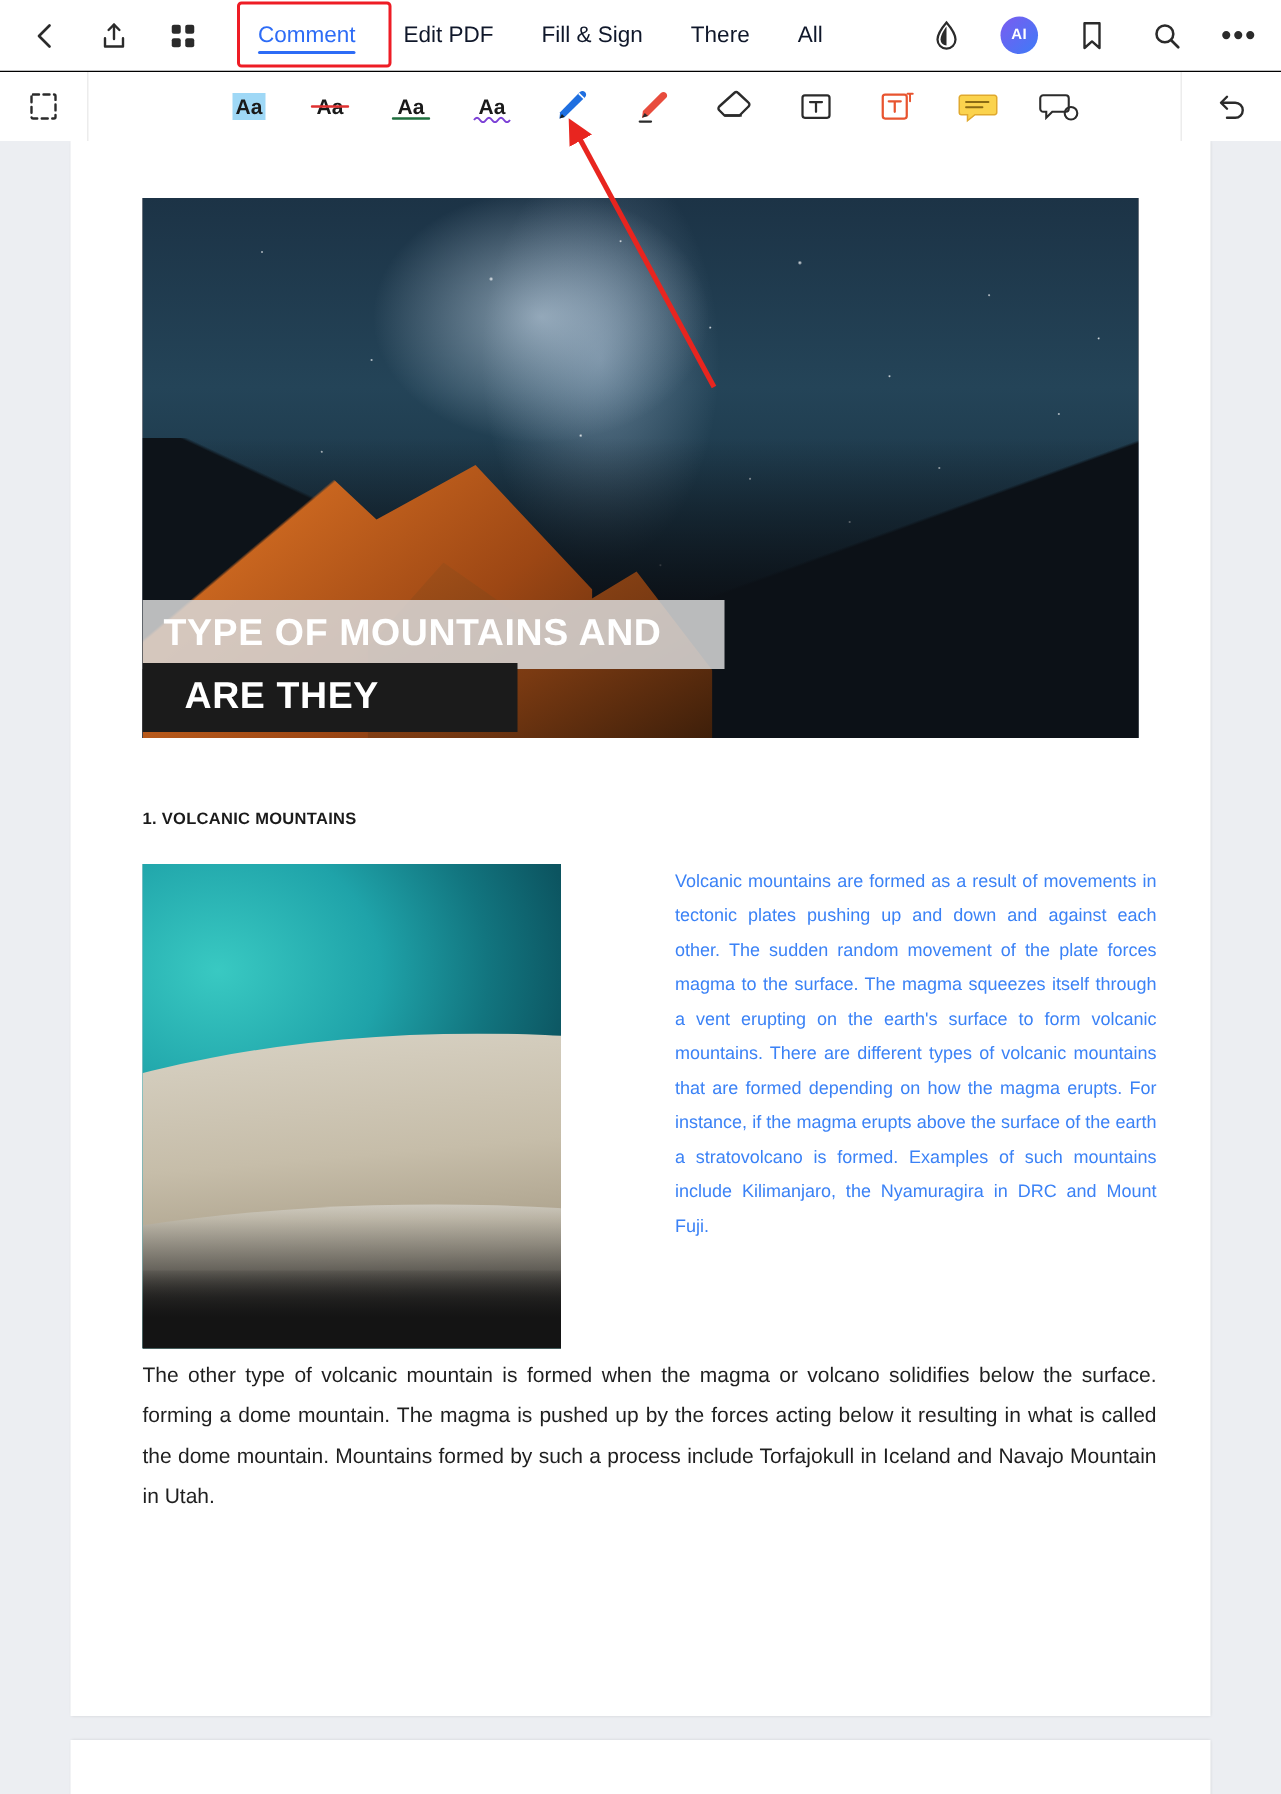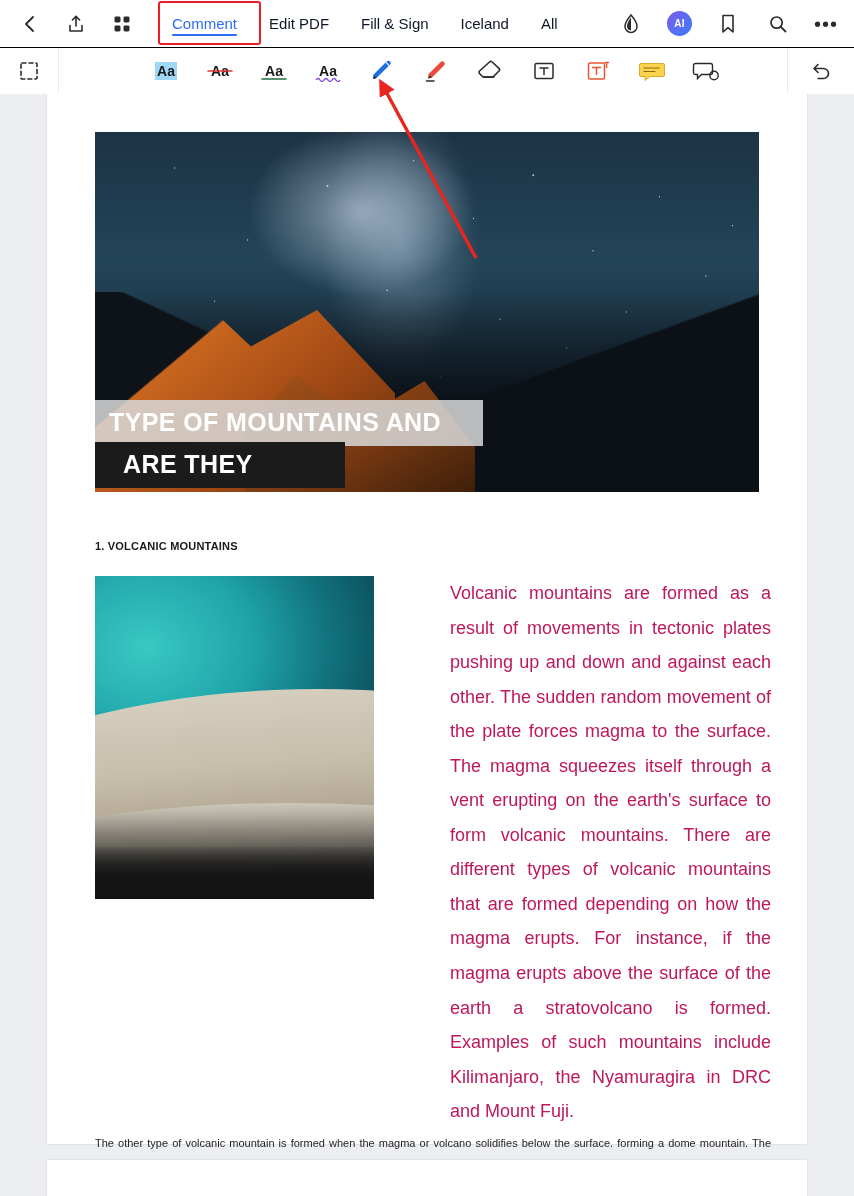--- a/index.html
+++ b/index.html
@@ -332,28 +332,28 @@
   .lake-dark {
     position: absolute;
     left: 0; right: 0; bottom: 0;
     height: 52px;
     background: linear-gradient(180deg, rgba(25,25,25,0.1), #141414 60%);
   }
 
   .body-col {
     flex: 1 1 auto;
     padding-left: 76px;
-    font-size: 18px;
+    font-size: 12px;
     line-height: 1.92;
-    color: #be185d;
+    color: #3b82f6;
     text-align: justify;
   }
   .para-wide {
     margin-top: 4px;
-    font-size: 11px;
+    font-size: 14px;
     line-height: 1.92;
     color: #1f1f1f;
     text-align: justify;
   }
 
   
   .arrow-svg {
     position: absolute;
     left: 0;
     top: 0;
@@ -393,21 +393,21 @@
     </div>
 
     <div class="tabs">
       <div class="tab-wrap">
         <div class="tab active">Comment</div>
         <div class="tab-underline"></div>
         <div class="tab-highlight"></div>
       </div>
       <div class="tab">Edit PDF</div>
       <div class="tab">Fill &amp; Sign</div>
-      <div class="tab">Iceland</div>
+      <div class="tab">There</div>
       <div class="tab">All</div>
     </div>
 
     <div class="topbar-right">
       <div class="icon-btn">
         <svg width="20" height="22" viewBox="0 0 20 22">
           <path d="M10 2 C10 2 4 9 4 13.4 A6 6 0 0 0 16 13.4 C16 9 10 2 10 2 Z" fill="none" stroke="#2b2b2b" stroke-width="1.5"></path>
           <path d="M10 4.6 C10 4.6 6 9.6 6 13.3 A4 4 0 0 0 10 17.3 Z" fill="#2b2b2b"></path>
         </svg>
       </div>

